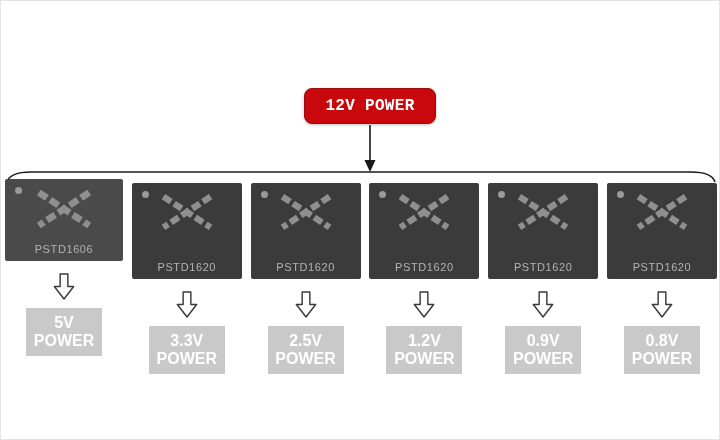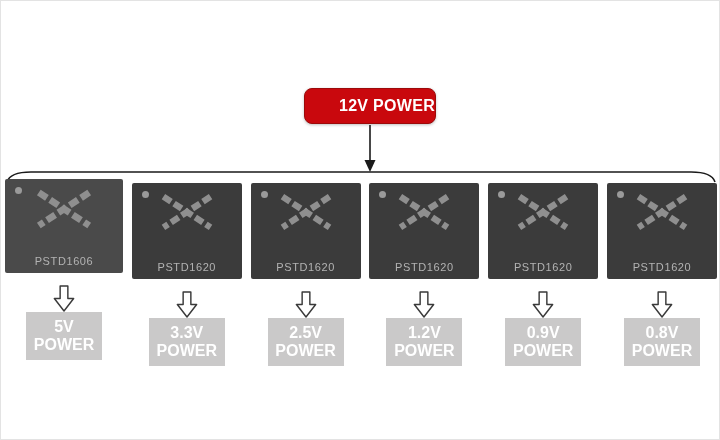--- a/index.html
+++ b/index.html
@@ -20,24 +20,25 @@
     overflow:hidden;
   }
   
   .source-box{
     position:absolute;
     left:303px;top:87px;
     width:132px;height:36px;
     background:var(--accent-red);
     border:1px solid #9c0a0a;
     border-radius:8px;
-    display:flex;align-items:center;justify-content:flex-end;
+    display:flex;align-items:center;justify-content:center;
     color:#fff;font-weight:bold;font-size:16px;
     letter-spacing:0.3px;
     box-shadow:0 1px 3px rgba(0,0,0,0.25);
+    font-family:Liberation Mono, monospace;
   }
   
   .connector{
     position:absolute;left:0;top:0;width:720px;height:440px;
     pointer-events:none;
   }
   
   .chip-row{
     position:absolute;
     left:4px;top:182px;
@@ -49,21 +50,21 @@
     width:110px;
   }
   .chip-col.first{width:118px;}
   .chip{
     position:relative;
     width:100%;height:96px;
     background:var(--chip-body);
     border-radius:2px;
   }
   .chip-col.first .chip{
-    height:94px;margin-top:-4px;
+    height:82px;margin-top:-4px;
     background:var(--chip-body-first);
     padding-left:16px;
   }
   .pin-dot{
     position:absolute;top:8px;left:10px;
     width:7px;height:7px;border-radius:50%;
     background:#9a9a9a;
   }
   .chip-logo{
     position:absolute;top:10px;left:0;right:0;
@@ -72,21 +73,21 @@
   .part-label{
     position:absolute;bottom:6px;left:0;right:0;
     text-align:center;
     color:#b3b3b3;font-size:11px;letter-spacing:0.6px;
   }
   .down-arrow{
     margin-top:12px;
     display:block;
   }
   .power-label{
-    margin-top:0px;
+    margin-top:8px;
     width:76px;height:48px;
     background:var(--label-bg);
     color:#fff;font-weight:bold;font-size:16px;
     display:flex;flex-direction:column;
     align-items:center;justify-content:center;
     line-height:1.15;text-align:center;
   }
 </style>
 </head>
 <body>

